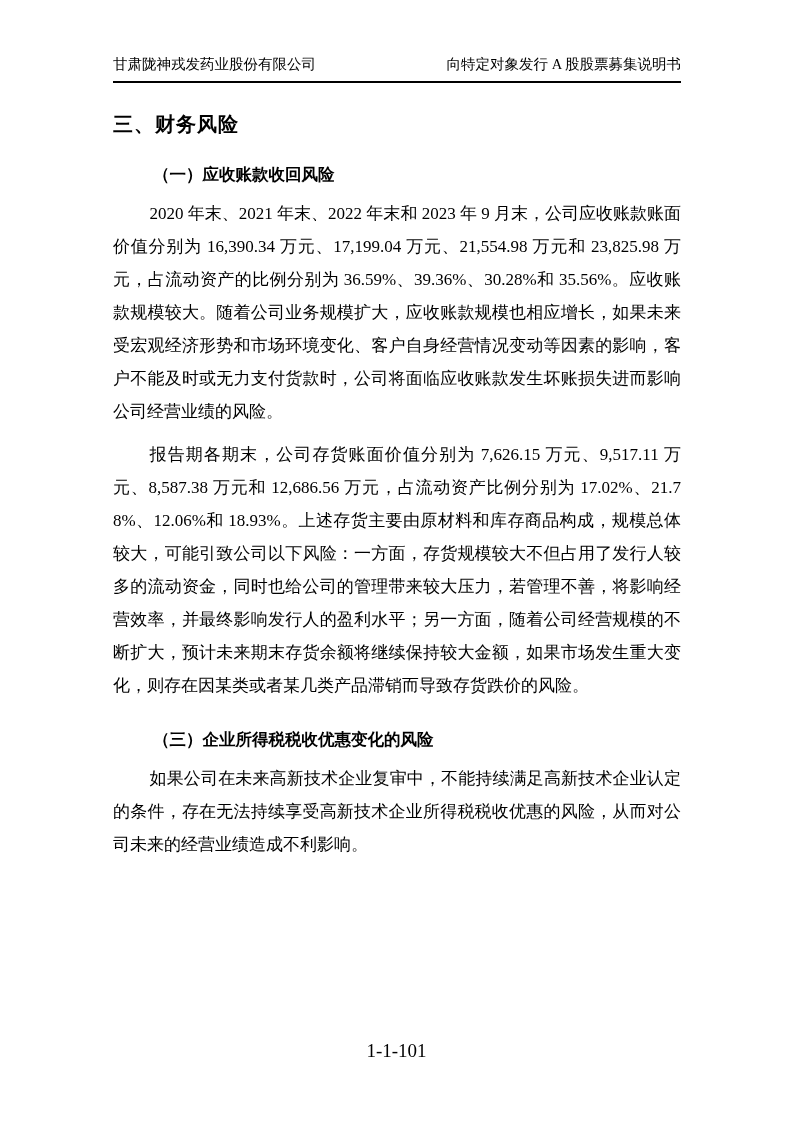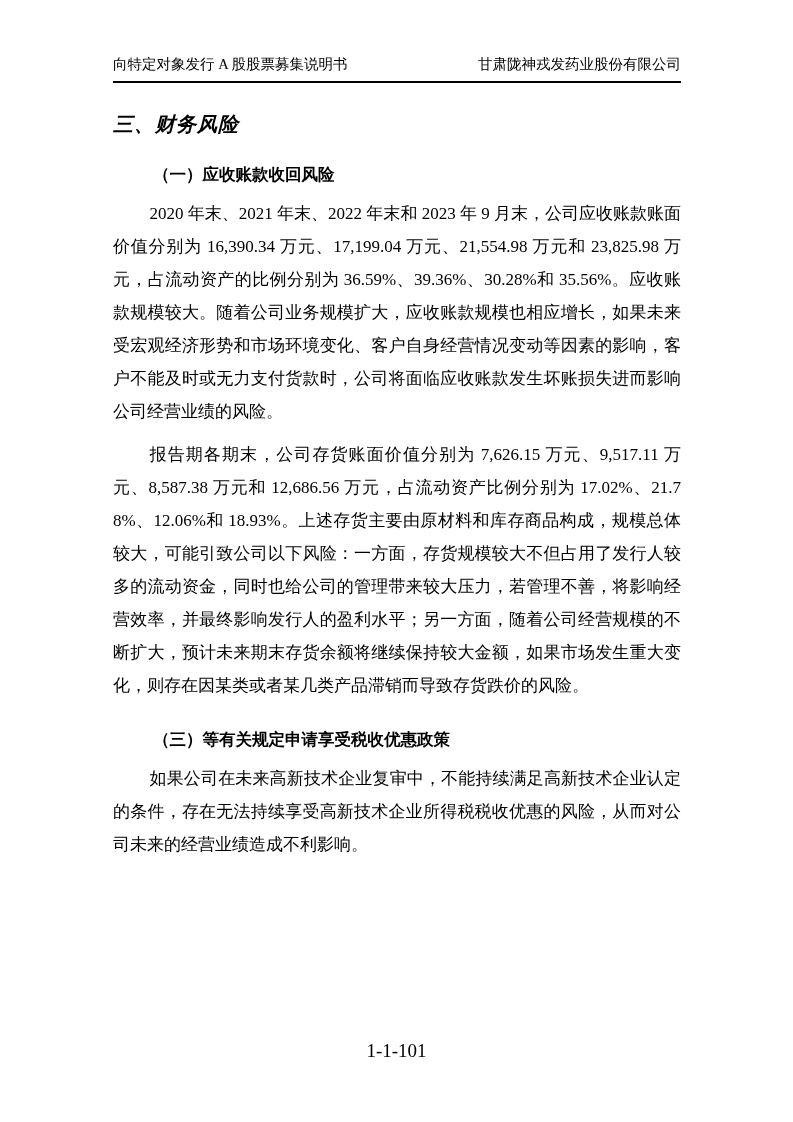--- a/index.html
+++ b/index.html
@@ -30,21 +30,20 @@
     border-bottom: 2px solid #000000;
   }
   .doc-header span { white-space: nowrap; }
   .chapter-title {
     margin: 28px 0 12px 0;
     font-family: "Liberation Sans", "DejaVu Sans", sans-serif;
     font-weight: 700;
     font-size: 20px;
     line-height: 26px;
     letter-spacing: 1px;
-    font-style: italic;
   }
   .section-heading {
     margin: 26px 0 12px 0;
     padding-left: 40px;
     font-family: "Liberation Sans", "DejaVu Sans", sans-serif;
     font-weight: 700;
     font-size: 16.5px;
     line-height: 22px;
   }
   .body-para {
@@ -65,32 +64,32 @@
     line-height: 18px;
   }
 </style>
 </head>
 <body>
 
 <div class="page">
   <div class="content">
 
     <div class="doc-header">
+      <span>甘肃陇神戎发药业股份有限公司</span>
       <span>向特定对象发行 A 股股票募集说明书</span>
-      <span>甘肃陇神戎发药业股份有限公司</span>
     </div>
 
     <h1 class="chapter-title">三、财务风险</h1>
 
     <h2 class="section-heading">（一）应收账款收回风险</h2>
     <p class="body-para">2020 年末、2021 年末、2022 年末和 2023 年 9 月末，公司应收账款账面价值分别为 16,390.34 万元、17,199.04 万元、21,554.98 万元和 23,825.98 万元，占流动资产的比例分别为 36.59%、39.36%、30.28%和 35.56%。应收账款规模较大。随着公司业务规模扩大，应收账款规模也相应增长，如果未来受宏观经济形势和市场环境变化、客户自身经营情况变动等因素的影响，客户不能及时或无力支付货款时，公司将面临应收账款发生坏账损失进而影响公司经营业绩的风险。</p>
 
     <p class="body-para">报告期各期末，公司存货账面价值分别为 7,626.15 万元、9,517.11 万元、8,587.38 万元和 12,686.56 万元，占流动资产比例分别为 17.02%、21.78%、12.06%和 18.93%。上述存货主要由原材料和库存商品构成，规模总体较大，可能引致公司以下风险：一方面，存货规模较大不但占用了发行人较多的流动资金，同时也给公司的管理带来较大压力，若管理不善，将影响经营效率，并最终影响发行人的盈利水平；另一方面，随着公司经营规模的不断扩大，预计未来期末存货余额将继续保持较大金额，如果市场发生重大变化，则存在因某类或者某几类产品滞销而导致存货跌价的风险。</p>
 
-    <h2 class="section-heading">（三）等有关规定申请享受税收优惠政策</h2>
+    <h2 class="section-heading">（三）企业所得税税收优惠变化的风险</h2>
     <p class="body-para">如果公司在未来高新技术企业复审中，不能持续满足高新技术企业认定的条件，存在无法持续享受高新技术企业所得税税收优惠的风险，从而对公司未来的经营业绩造成不利影响。</p>
 
   </div>
 
   <div class="doc-footer">
     <span>1-1-101</span>
   </div>
 </div>
 
 </body></html>

